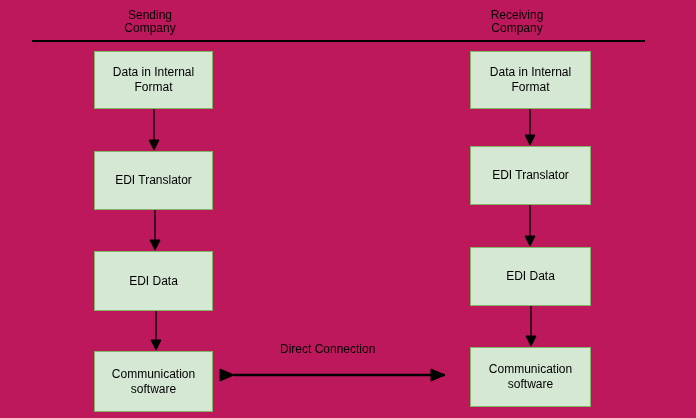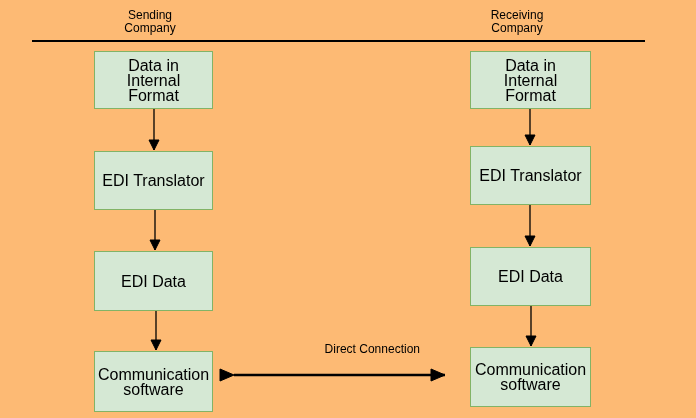--- a/index.html
+++ b/index.html
@@ -5,21 +5,21 @@
   html, body {
     margin: 0;
     padding: 0;
     background: #ffffff;
     font-family: "Liberation Sans", sans-serif;
   }
   .canvas {
     position: relative;
     width: 696px;
     height: 418px;
-    background: #fdba74;
+    background: #be185d;
     overflow: hidden;
     color: #000000;
   }
   .col-header {
     position: absolute;
     width: 120px;
     text-align: center;
     font-size: 12px;
     line-height: 13px;
     white-space: pre-line;
@@ -38,21 +38,21 @@
   .flow-box {
     position: absolute;
     box-sizing: border-box;
     width: 119px;
     background: #d5e8d4;
     border: 1px solid #82b366;
     display: flex;
     align-items: center;
     justify-content: center;
     text-align: center;
-    font-size: 16px;
+    font-size: 12px;
     line-height: 15px;
     padding: 2px 6px;
     color: #000000;
   }
   
   .s-box1 { left: 94px; top: 51px;  height: 58px; }
   .s-box2 { left: 94px; top: 151px; height: 59px; }
   .s-box3 { left: 94px; top: 251px; height: 60px; }
   .s-box4 { left: 94px; top: 351px; height: 61px; }
   
@@ -67,21 +67,21 @@
     top: 0;
     width: 696px;
     height: 418px;
     pointer-events: none;
   }
   .connection-label {
     position: absolute;
     left: 280px;
     top: 342px;
     width: 140px;
-    text-align: right;
+    text-align: left;
     font-size: 12px;
     color: #000000;
   }
 </style>
 </head>
 <body>
 
 <div class="canvas">
 
   <div class="col-header header-sending">Sending

